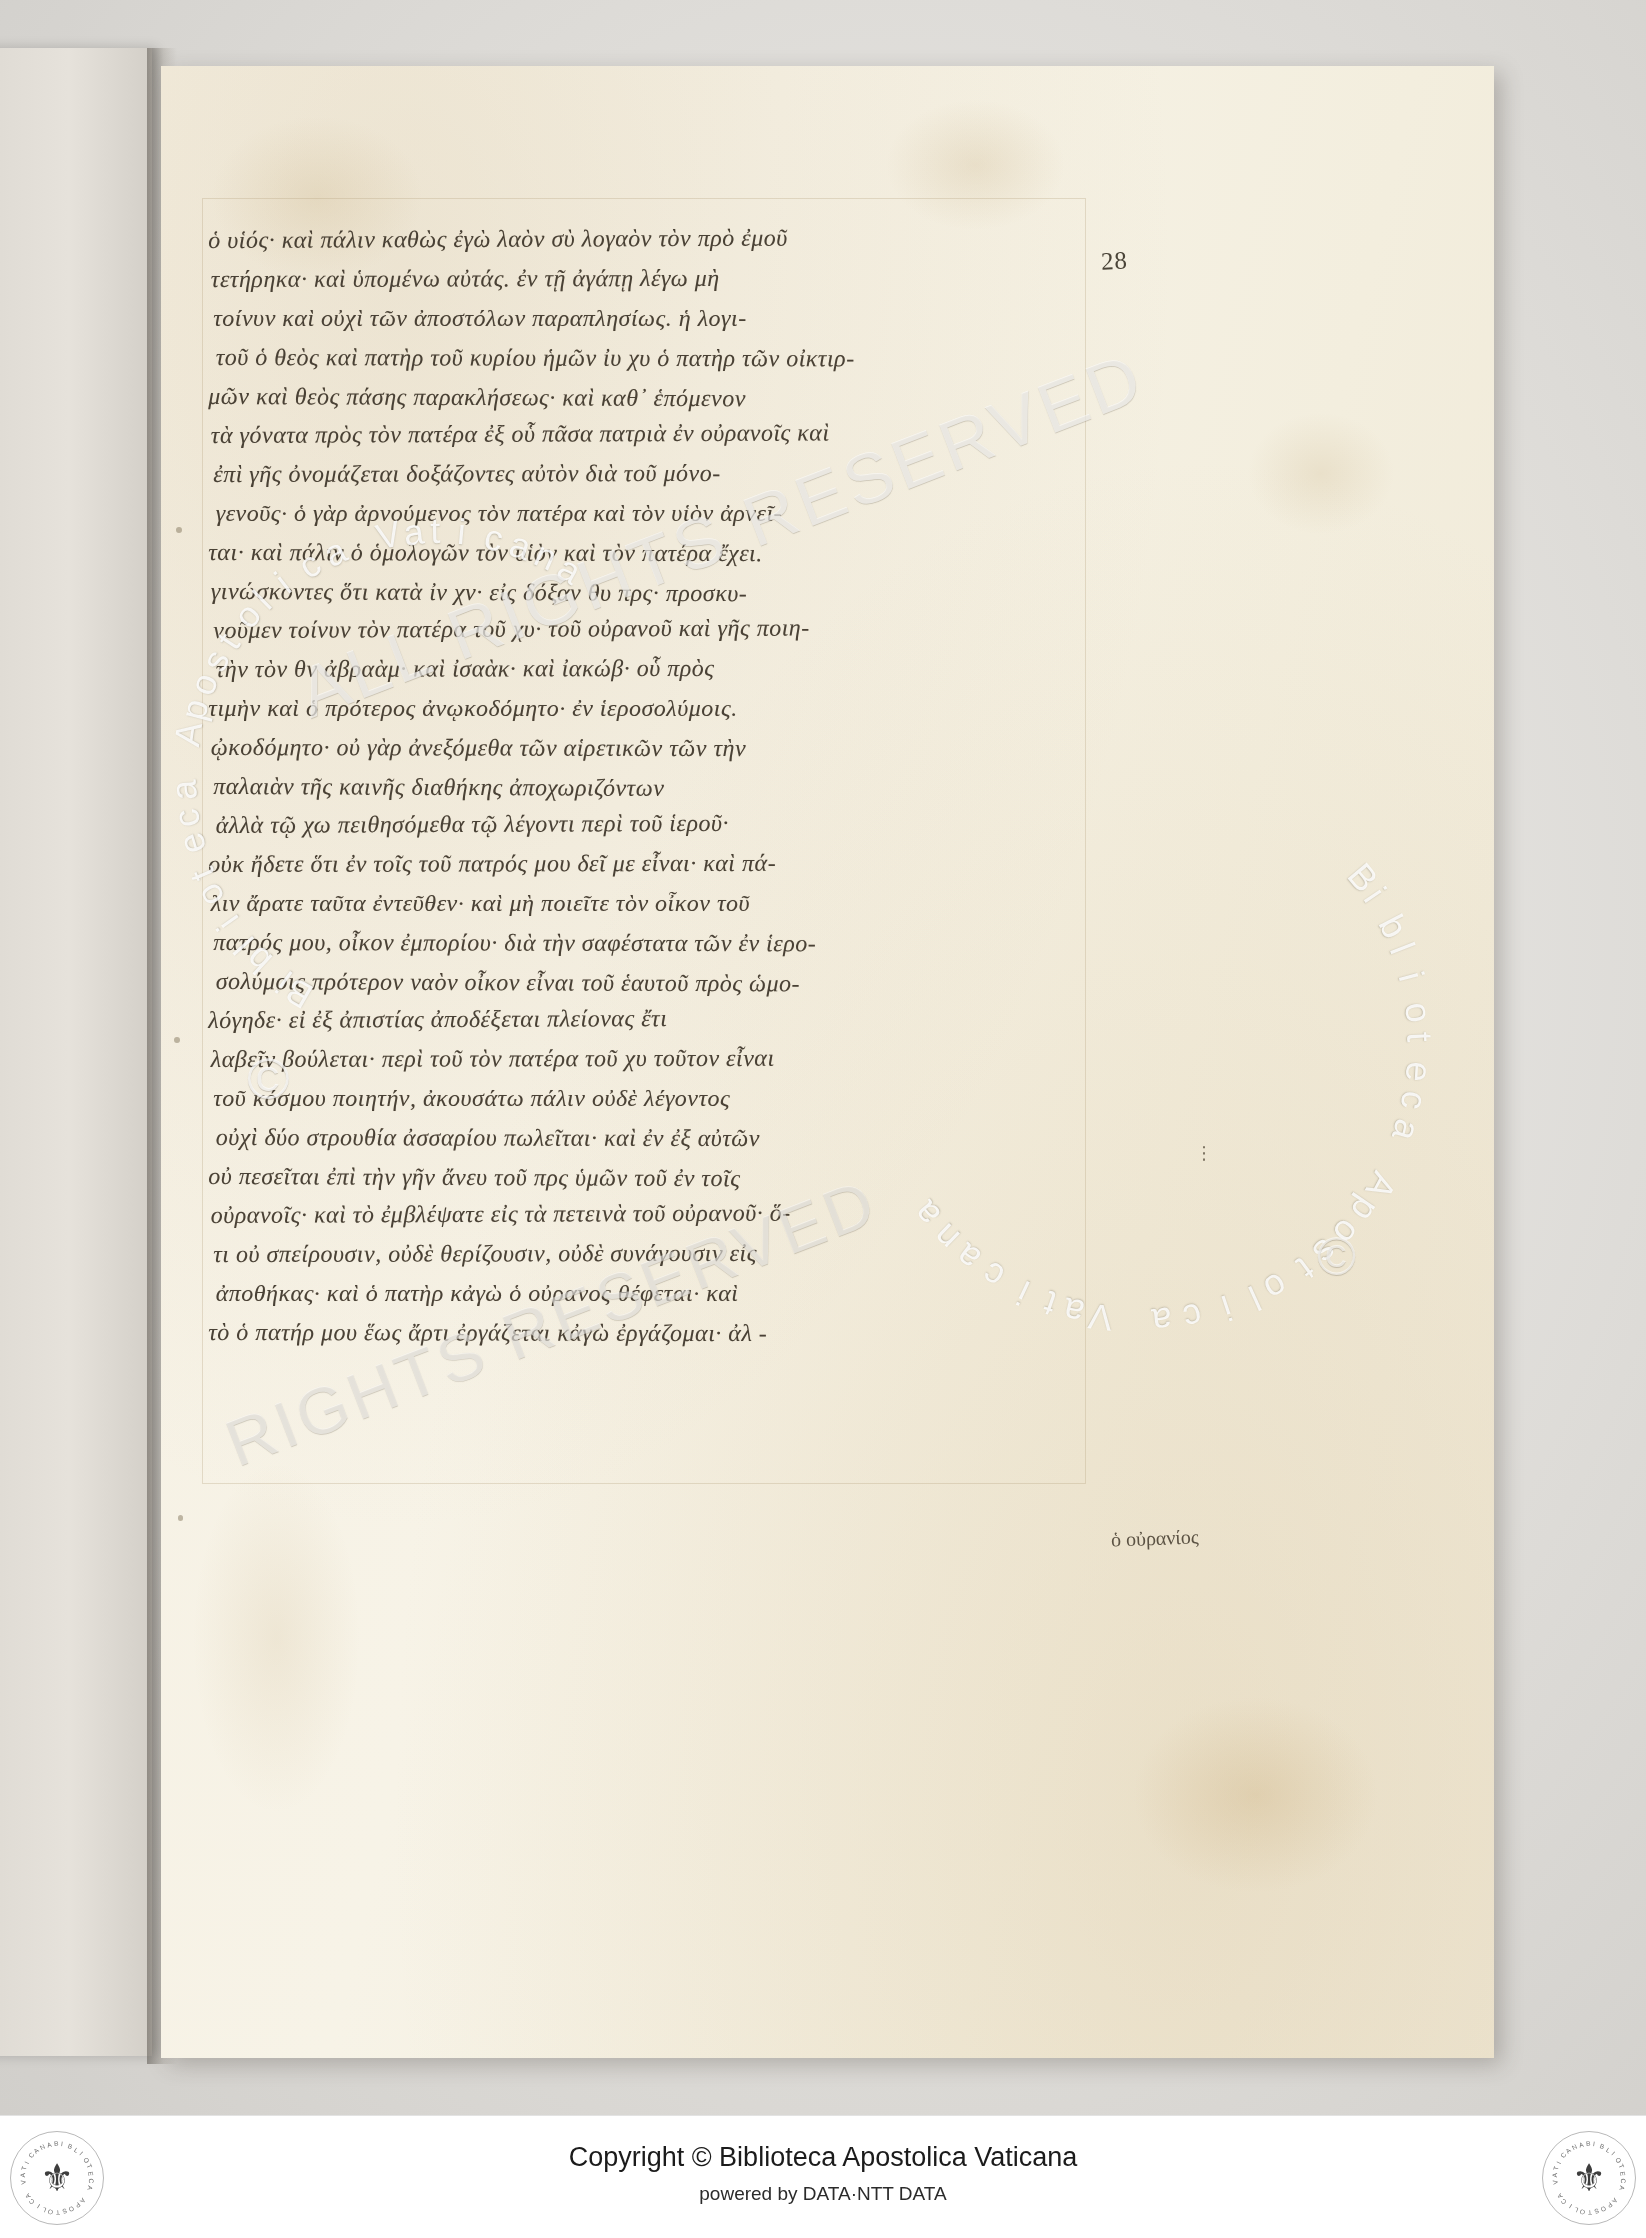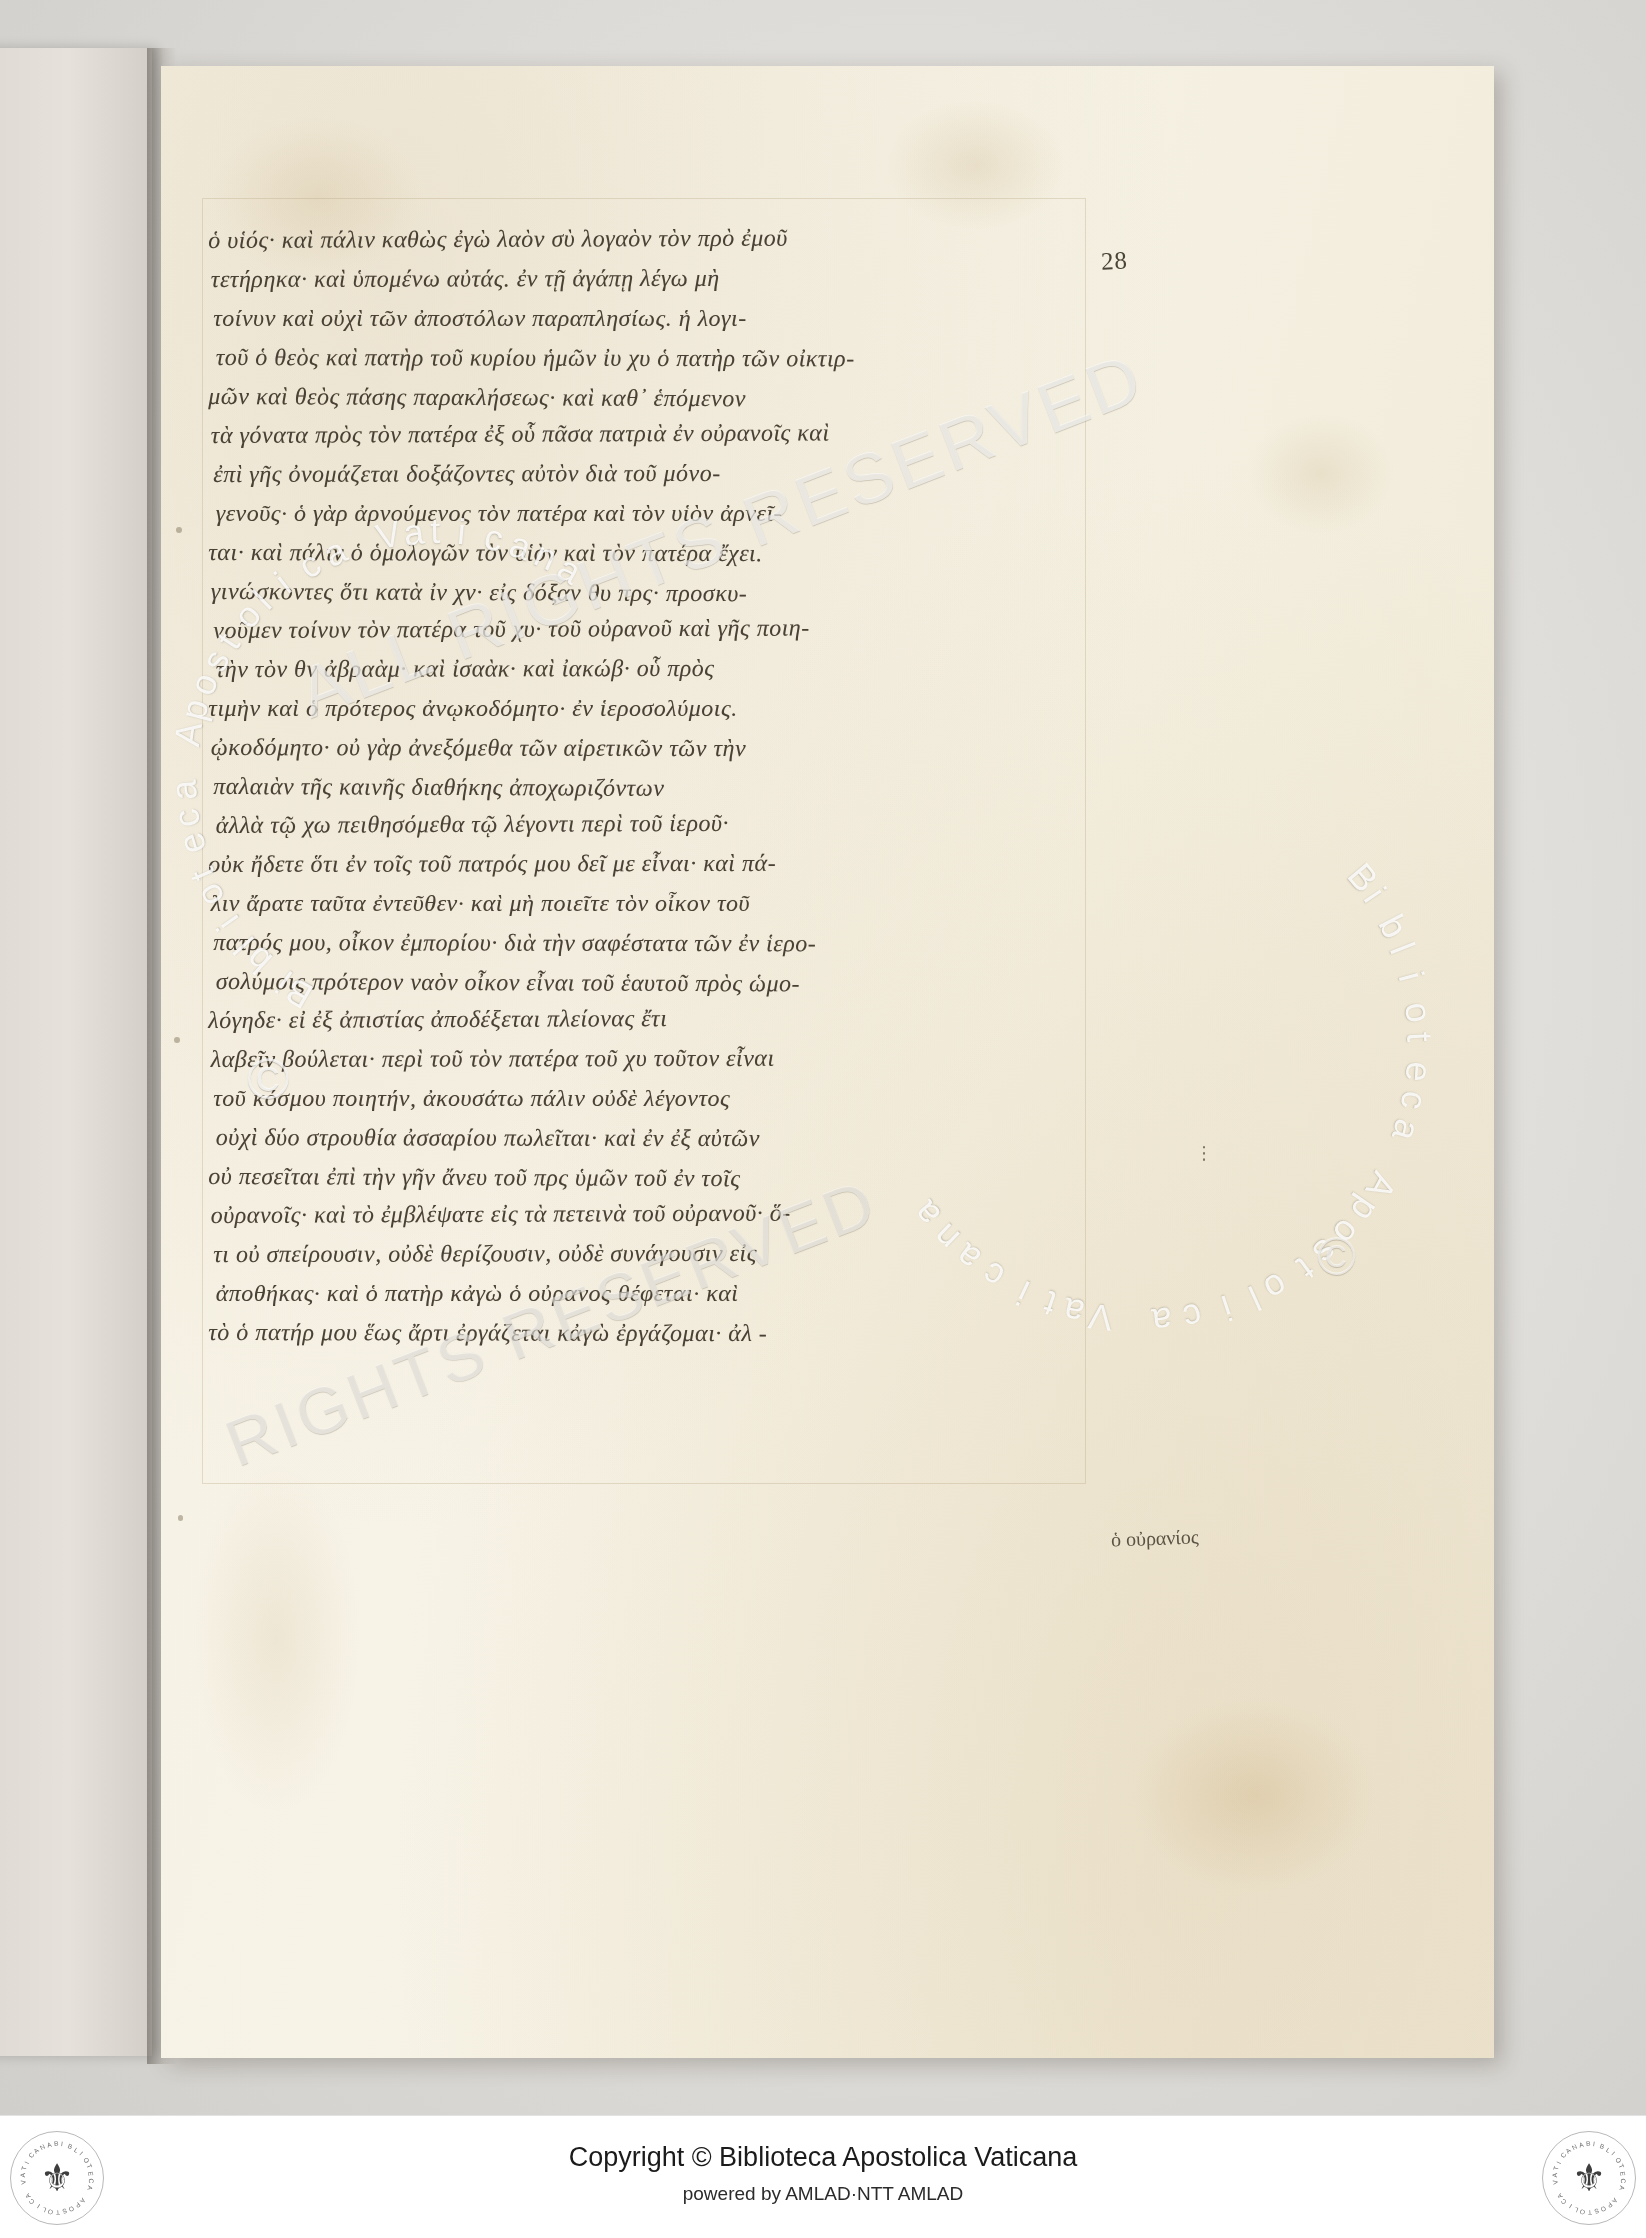--- a/index.html
+++ b/index.html
@@ -449,21 +449,21 @@
           <span class="ec" style="transform: translate(-34px, -16px) rotate(295deg);">I</span>
           <span class="ec" style="transform: translate(-30px, -23px) rotate(307deg);">C</span>
           <span class="ec" style="transform: translate(-25px, -28.6px) rotate(319deg);">A</span>
           <span class="ec" style="transform: translate(-18.4px, -33px) rotate(331deg);">N</span>
           <span class="ec" style="transform: translate(-11px, -36px) rotate(343deg);">A</span>
         </div>
     </div>
 
     <div id="footer-center">
       <div id="copyright-line">Copyright © Biblioteca Apostolica Vaticana</div>
-      <div id="powered-line">powered by AMLAD·NTT AMLAD</div>
+      <div id="powered-line">powered by DATA·NTT DATA</div>
     </div>
 
     <div class="footer-emblem" id="emblem-right">
       <span class="keys-glyph">⚜</span>
       <div class="emblem-ring-text">
           <span class="ec" style="transform: translate(-3.3px, -38px) rotate(-5deg);">B</span>
           <span class="ec" style="transform: translate(4.6px, -38px) rotate(7deg);">I</span>
           <span class="ec" style="transform: translate(12.3px, -36px) rotate(19deg);">B</span>
           <span class="ec" style="transform: translate(19.5px, -32px) rotate(31deg);">L</span>
           <span class="ec" style="transform: translate(26px, -28px) rotate(43deg);">I</span>

